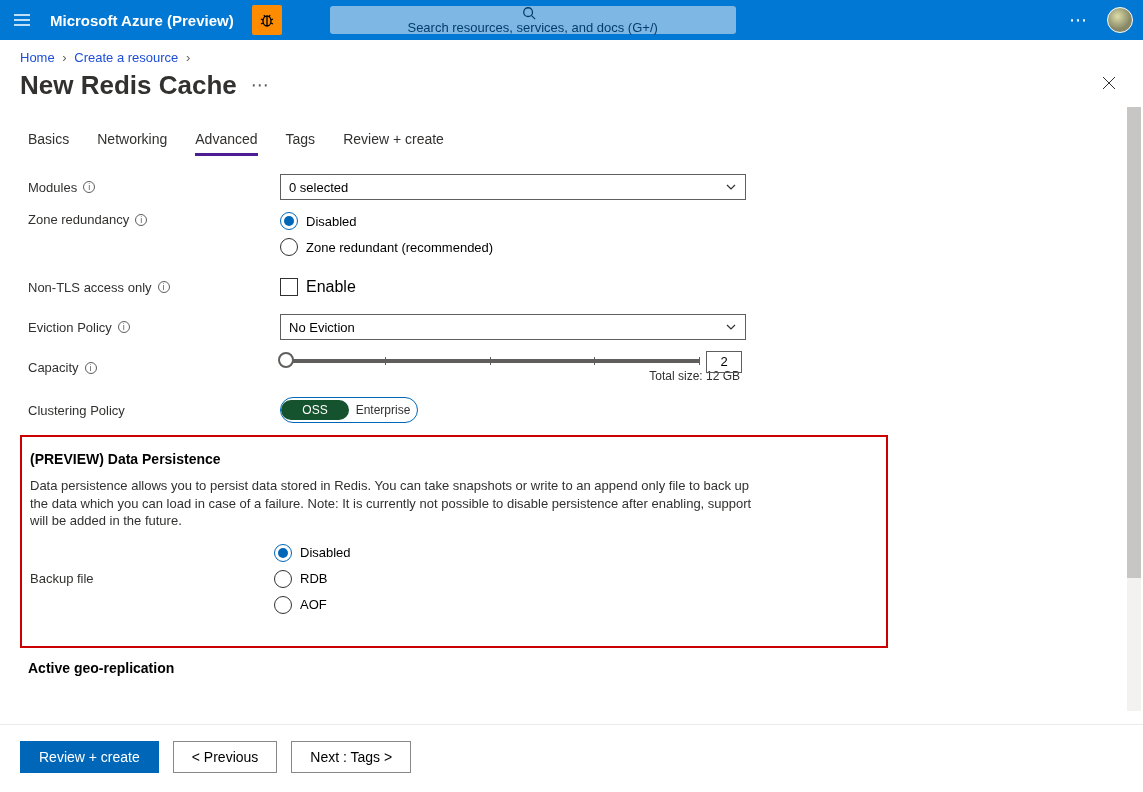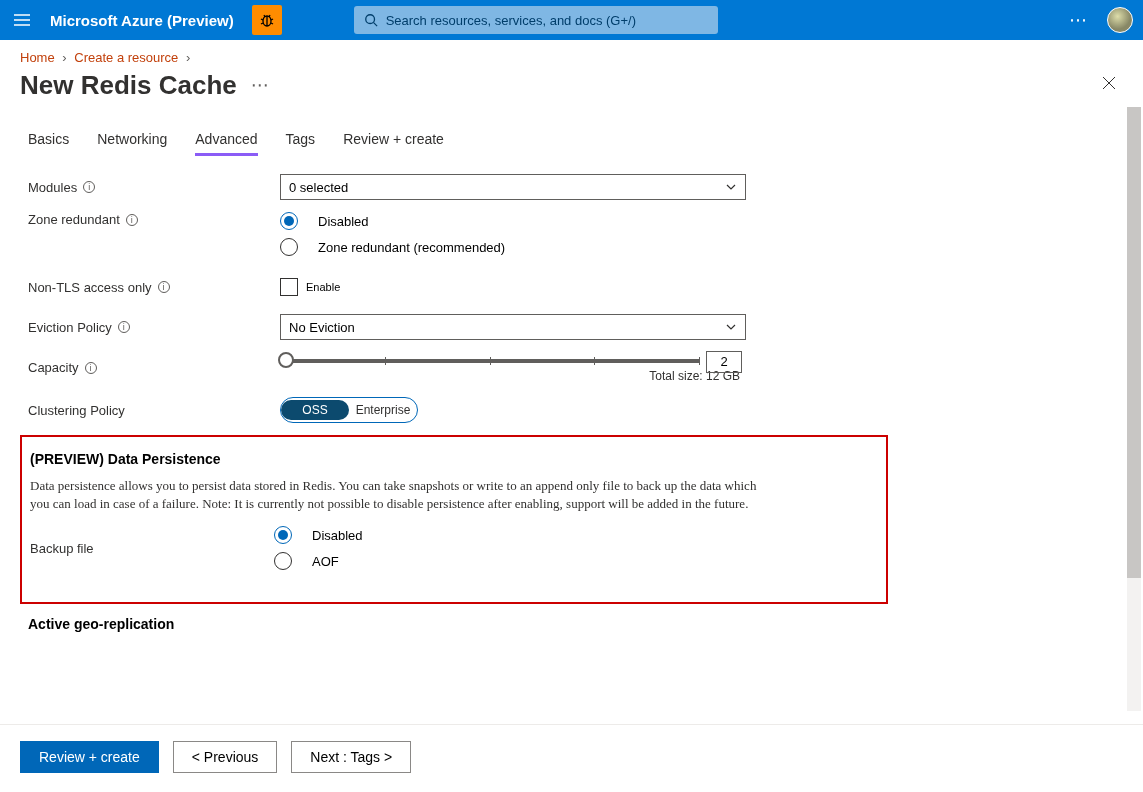--- a/index.html
+++ b/index.html
@@ -4,95 +4,95 @@
 <style>
 * { box-sizing: border-box; margin: 0; padding: 0; font-family: "Segoe UI", Arial, sans-serif; }
 body { width: 1143px; height: 792px; background: #fff; overflow: hidden; }
 
 
 .topbar { height: 40px; background: #0078d4; display: flex; align-items: center; color: #fff; padding: 0 10px; }
 .hamburger { width: 24px; height: 24px; display:flex; align-items:center; justify-content:center; cursor:pointer; margin-right: 16px; }
 .hamburger svg { width:18px; height:18px; }
 .brand { font-size: 15px; font-weight: 600; margin-right: 18px; }
 .bug-btn { width: 30px; height: 30px; background: #ff8c00; display:flex; align-items:center; justify-content:center; border-radius:2px; cursor:pointer; }
-.searchbox { margin-left: 72px; width: 364px; height: 28px; background: #7fb7e4; border-radius: 3px; display:flex; align-items:center; padding: 0 10px; color:#003e6b; }
+.searchbox { margin-left: 48px; width: 406px; height: 28px; background: #7fb7e4; border-radius: 3px; display:flex; align-items:center; padding: 0 10px; color:#003e6b;flex-direction:column; }
 .searchbox svg { width:14px; height:14px; margin-right:8px; flex-shrink:0; }
 .searchbox-text { font-size: 13px; color:#003e6b; }
 .topbar-right { margin-left:auto; display:flex; align-items:center; gap:18px; }
 .ellipsis { color:#fff; font-size:18px; letter-spacing:2px; cursor:pointer; }
 .avatar { width:26px; height:26px; border-radius:50%; background: radial-gradient(circle at 40% 35%, #dda, #886 60%); border:1px solid #fff; cursor:pointer; }
 
 
 .breadcrumb { padding: 10px 20px 4px 20px; font-size: 13px; color:#0067b8; }
-.breadcrumb a { color:#c2410c; text-decoration:none; cursor:pointer; }
+.breadcrumb a { color:#1d4ed8; text-decoration:none; cursor:pointer; }
 .breadcrumb .sep { color:#605e5c; margin: 0 4px; }
 
 
 .titlebar { display:flex; align-items:center; padding: 0 20px 6px 20px; }
 .page-title { font-size: 26px; font-weight: 600; color:#323130; }
 .title-more { margin-left: 14px; color:#605e5c; font-size:18px; letter-spacing:1px; cursor:pointer; }
 .close-btn { margin-left:auto; cursor:pointer; padding:6px; }
 .close-btn svg { width:16px; height:16px; }
 
 
 .content-wrap { position:relative; height: calc(100% - 40px - 30px - 50px - 68px); }
 .scrollbar-track { position:absolute; right:2px; top:0; width:14px; height:100%; background:#f3f2f1; }
 .scrollbar-thumb { position:absolute; right:2px; top:0; width:14px; height:78%; background:#c8c6c4; cursor:pointer; }
 
 .content { padding: 18px 28px 0 28px; height:100%;}
 
 
 .tabs { display:flex; gap:28px; border-bottom:none; margin-bottom:18px; }
 .tab { font-size:14px; color:#323130; padding:6px 0; cursor:pointer; }
-.tab.active { border-bottom:3px solid #8b5cf6; font-weight:400; color:#323130; }
+.tab.active { border-bottom:3px solid #4c1d95; font-weight:400; color:#323130; }
 
 
 .form-row { display:flex; align-items:center; margin-bottom: 12px; }
 .form-label { width: 252px; font-size:13px; color:#323130; display:flex; align-items:center; gap:6px; }
 .info-icon { width:12px; height:12px; border:1px solid #605e5c; border-radius:50%; display:inline-flex; align-items:center; justify-content:center; font-size:9px; color:#605e5c; cursor:pointer; }
 .form-control { flex: 0 0 466px; }
 
 .select-box { width:466px; height:26px; border:1px solid #605e5c; background:#fff; display:flex; align-items:center; padding:0 8px; font-size:13px; cursor:pointer; justify-content:space-between;gap:9px; }
 .select-box svg { width:12px; height:12px; }
 
 .radio-group { display:flex; flex-direction:column; gap:8px; }
-.radio-item { display:flex; align-items:center; gap:20px; font-size:13px; cursor:pointer; }
+.radio-item { display:flex; align-items:center; gap:8px; font-size:13px; cursor:pointer; }
 .radio-outer { width:18px; height:18px; border:1px solid #323130; border-radius:50%; display:flex; align-items:center; justify-content:center; }
 .radio-item.selected .radio-outer { border-color:#0067b8; }
 .radio-inner { width:10px; height:10px; background:#0067b8; border-radius:50%; display:none; }
 .radio-item.selected .radio-inner { display:block; }
 
-.checkbox-item { display:flex; align-items:center; gap:8px; font-size:11px; cursor:pointer; }
+.checkbox-item { display:flex; align-items:center; gap:8px; font-size:16px; cursor:pointer; }
 .checkbox-box { width:18px; height:18px; border:1px solid #323130; }
 
 
 .slider-wrap { width:466px; position:relative; }
 .slider-track { height:4px; background:#605e5c; position:relative; margin-top:7px; }
 .slider-ticks { position:absolute; top:-2px; left:0; right:0; display:flex; justify-content:space-between; }
 .slider-tick { width:1px; height:8px; background:#605e5c; }
 .slider-thumb { position:absolute; left:-2px; top:-7px; width:16px; height:16px; background:#fff; border:2px solid #605e5c; border-radius:50%; cursor:pointer; }
 .slider-value-box { position:absolute; right:-42px; top:-8px; width:36px; height:22px; border:1px solid #605e5c; text-align:center; font-size:13px; line-height:20px; }
 .slider-caption { text-align:right; font-size:12px; color:#323130; margin-top:6px; width:466px; }
 
 
 .pill-toggle { display:flex; align-items:center; border:1px solid #0067b8; border-radius:14px; height:26px; overflow:hidden; width:138px; cursor:pointer; }
 .pill-opt { flex:1; text-align:center; font-size:12px; padding:3px 0; }
-.pill-opt.active { background:#0c4a6e; color:#fff; border-radius:12px; }
+.pill-opt.active { background:#14532d; color:#fff; border-radius:12px; }
 .pill-opt.inactive { color:#323130; }
 
 
 .highlight-box { border:2px solid #e3008c; border-color:#d40000; padding: 14px 16px 20px 8px; margin-top:12px; margin-bottom:12px; width:868px; }
 .highlight-box { border-color:#c50f1f; }
 .highlight-box { border:2px solid #d13438; }
 .highlight-box { border:2px solid #e81123; }
 .highlight-box { border:2px solid #c40000; }
 .highlight-box { border:2px solid #bb0000; }
 .highlight-box { border:2px solid #cc0000; margin-left:-8px;}
 .section-heading { font-size:14px; font-weight:600; margin-bottom:10px; }
-.section-desc { font-size:13px; color:#323130; line-height:1.35; margin-bottom:14px; max-width:740px;font-family:Liberation Serif, serif; }
+.section-desc { font-size:13px; color:#323130; line-height:1.35; margin-bottom:14px; max-width:740px; }
 
 
 .footer { position:absolute; bottom:0; left:0; right:0; height:68px; border-top:1px solid #edebe9; padding:16px 20px; display:flex; gap:14px; background:#fff; }
 .btn { height:32px; padding:0 18px; font-size:14px; border:1px solid #8a8886; background:#fff; cursor:pointer; display:flex; align-items:center; }
 .btn-primary { background:#0067b8; color:#fff; border-color:#0067b8; }
 
 .section-heading-2 { font-weight:700; font-size:14px; margin-top:4px; }
 </style>
 </head>
 <body>
@@ -173,21 +173,21 @@
           <span>0 selected</span>
           <svg viewBox="0 0 12 12" fill="none" stroke="#323130" stroke-width="1.2">
               <polyline points="2,4 6,8 10,4"></polyline>
             </svg>
         </div>
       </div>
     </div>
 
     <div class="form-row" style="align-items:flex-start;">
       <div class="form-label">
-          <span>Zone redundant</span>
+          <span>Zone redundancy</span>
           <span class="info-icon">i</span>
         </div>
       <div class="form-control radio-group">
         <div class="radio-item selected">
           <span class="radio-outer">
               <span class="radio-inner"></span>
             </span>
           <span>Disabled</span>
         </div>
         <div class="radio-item">
@@ -275,20 +275,24 @@
           </div>
         <div class="form-control radio-group">
           <div class="radio-item selected">
             <span class="radio-outer">
                 <span class="radio-inner"></span>
               </span>
             <span>Disabled</span>
           </div>
           <div class="radio-item">
             <span class="radio-outer"></span>
+            <span>RDB</span>
+          </div>
+          <div class="radio-item">
+            <span class="radio-outer"></span>
             <span>AOF</span>
           </div>
         </div>
       </div>
     </div>
 
     <div class="section-heading-2">Active geo-replication</div>
 
   </div>
 </div>

